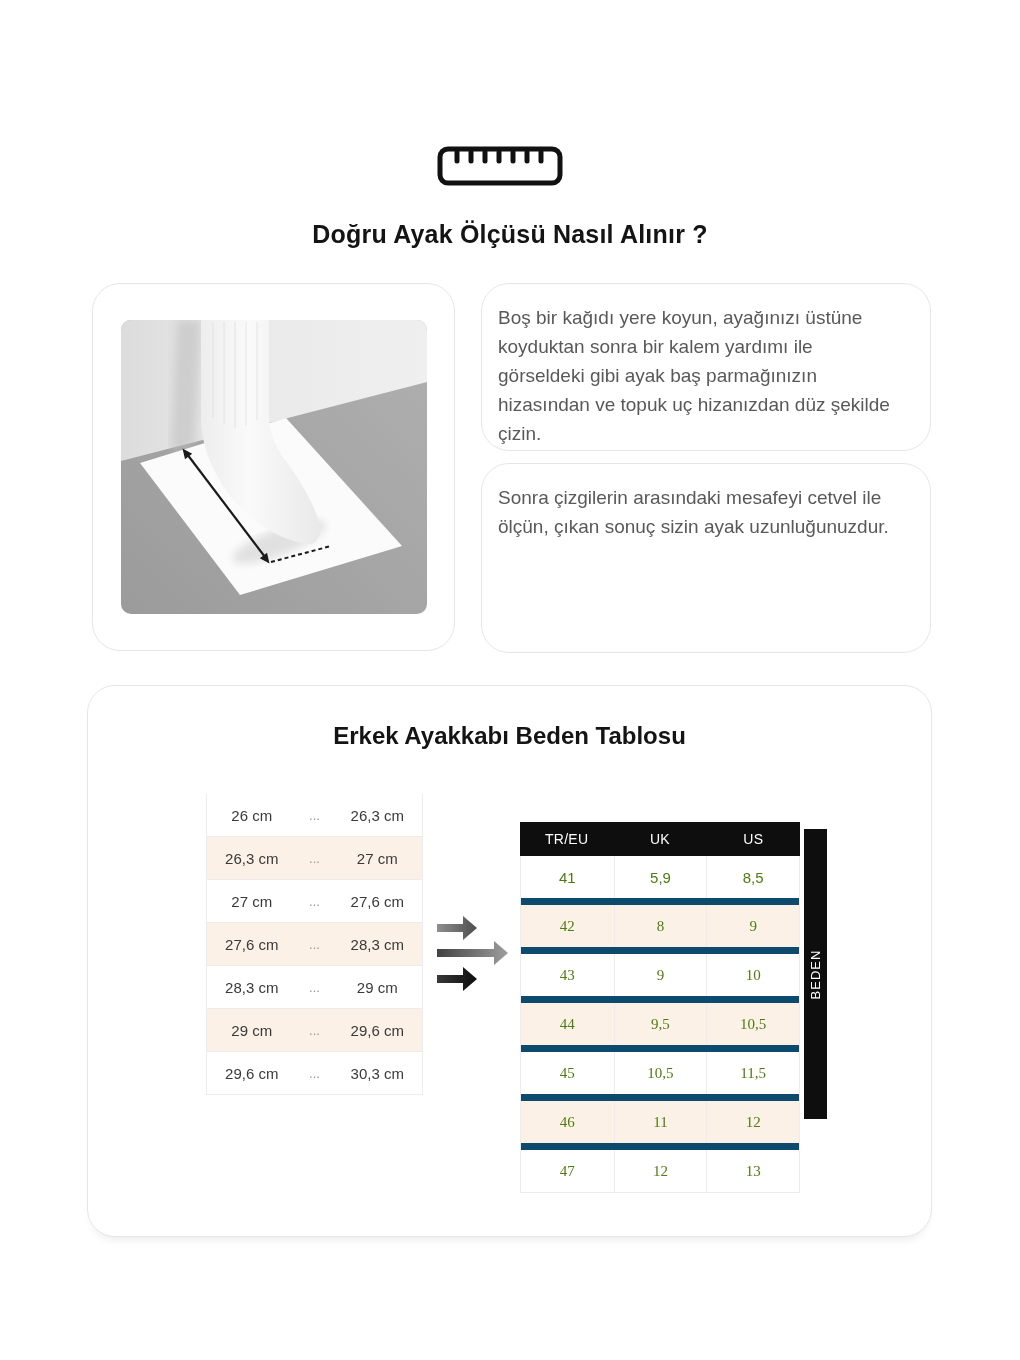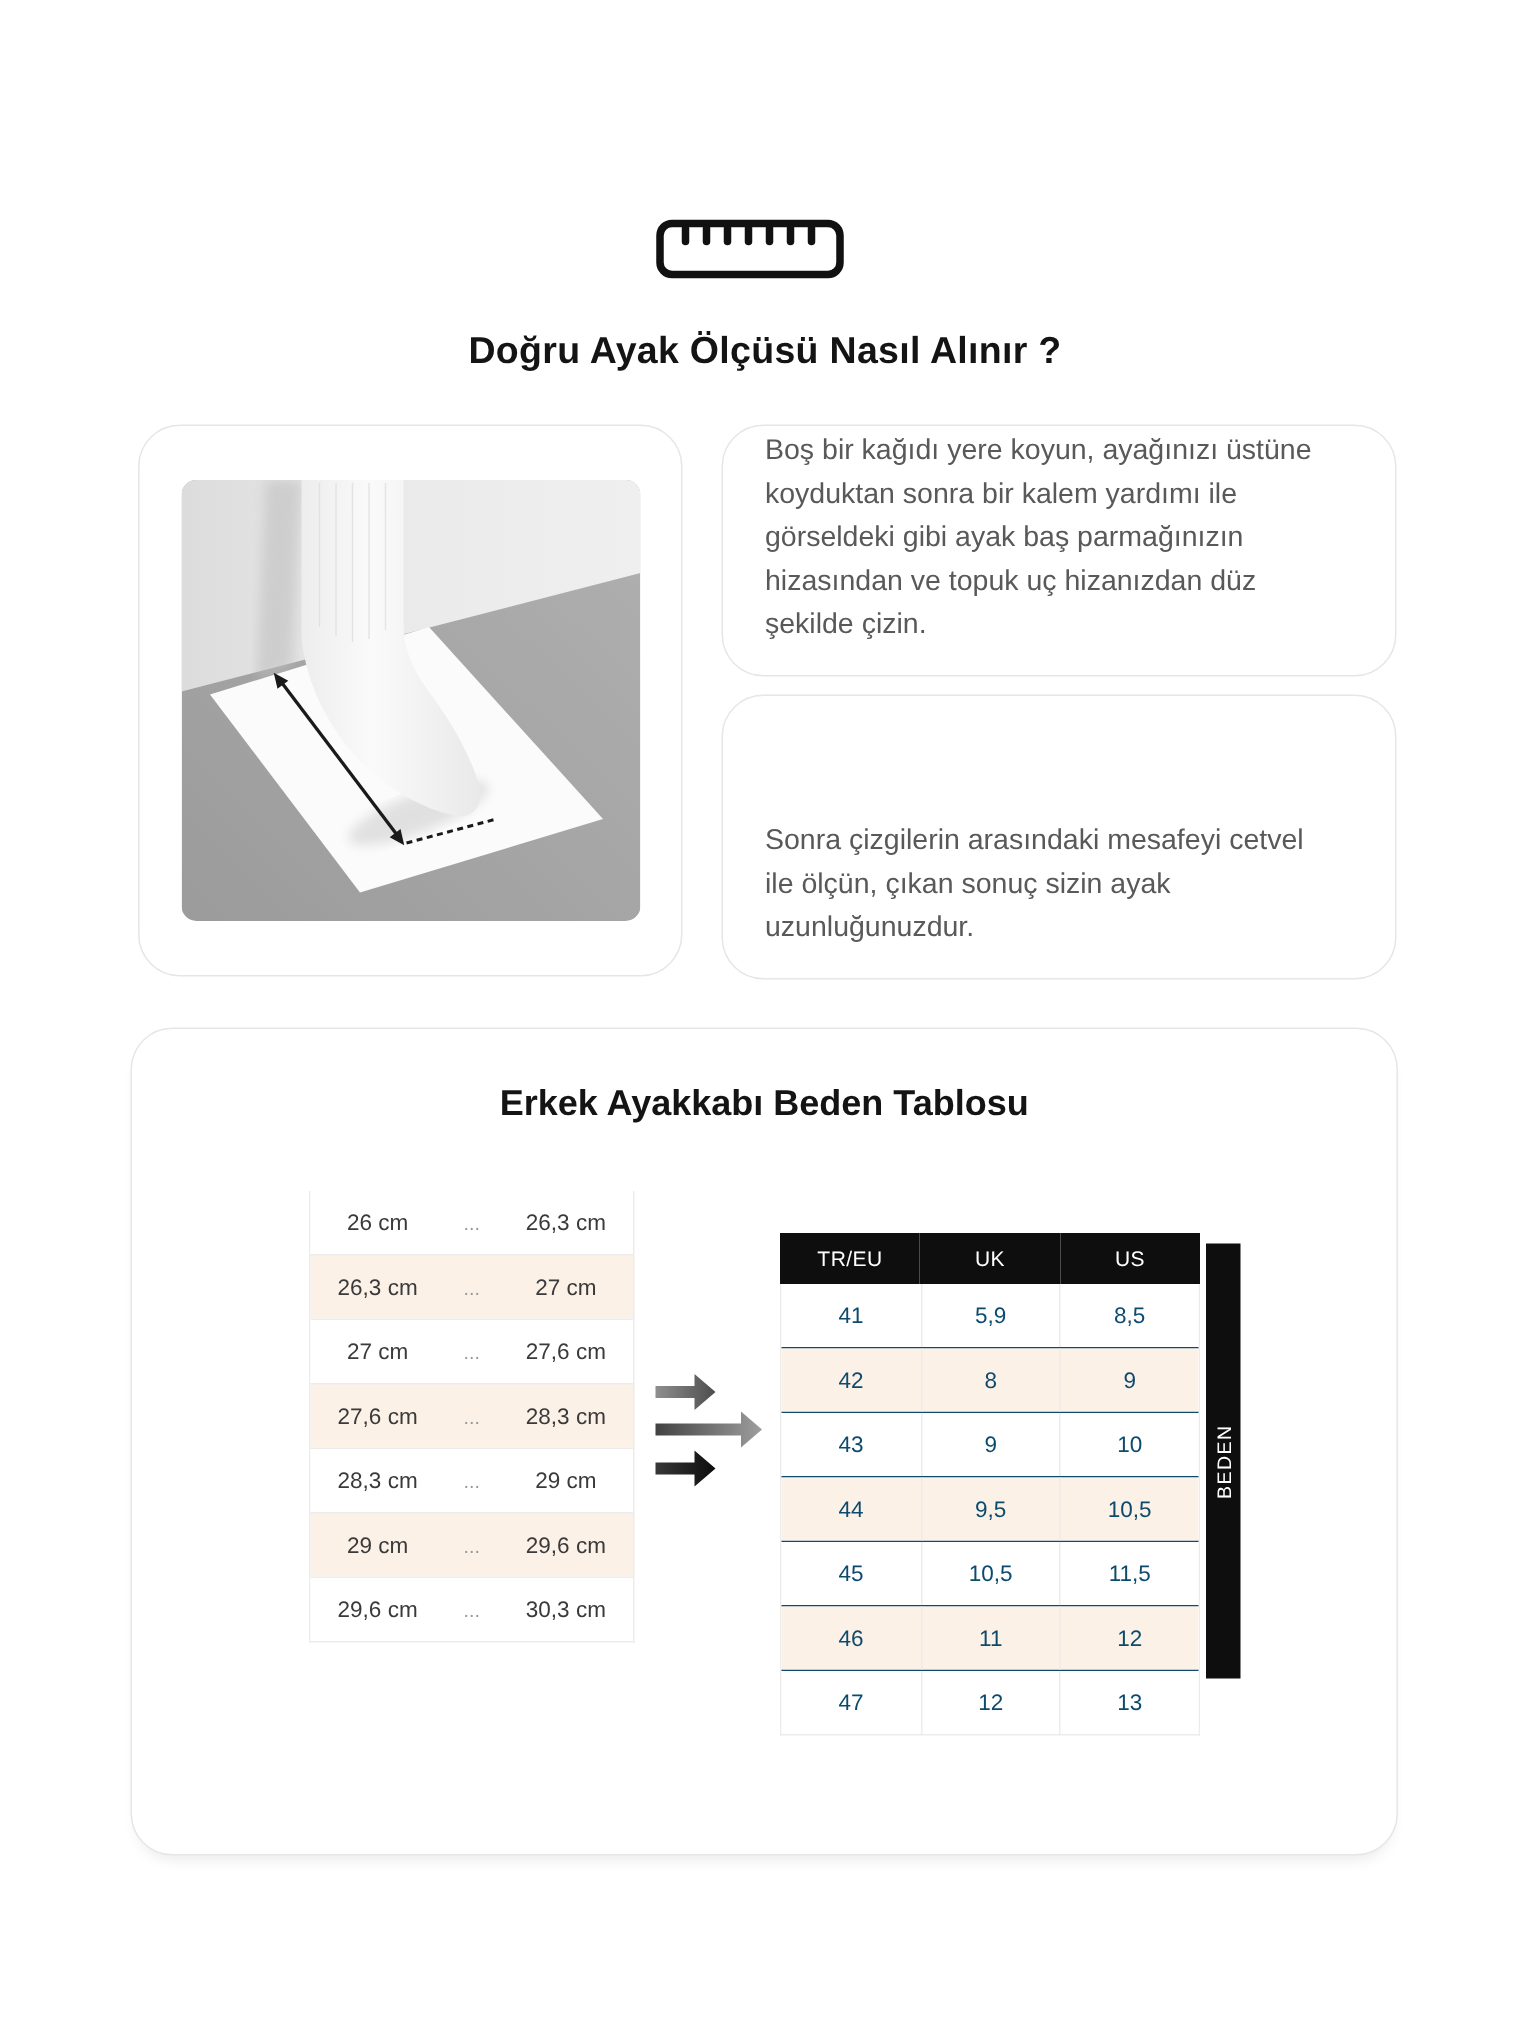--- a/index.html
+++ b/index.html
@@ -13,21 +13,21 @@
     position:absolute;left:0;top:220px;width:1020px;text-align:center;
     font-size:25px;font-weight:700;color:#141414;letter-spacing:.2px;
   }
   
   .card{
     position:absolute;background:#fff;border:1px solid #e6e6e6;border-radius:28px;
     box-sizing:border-box;
   }
   .photo-card{left:92px;top:283px;width:363px;height:368px;display:flex;align-items:center;justify-content:center;}
   .photo-frame{width:306px;height:294px;border-radius:10px;overflow:hidden;}
-  .step-card{display:flex;align-items:flex-end;padding:0 38px 0 28px;}
+  .step-card{display:flex;align-items:flex-start;padding:0 38px 0 16px;}
   .step1-card{left:481px;top:283px;width:450px;height:168px;}
   .step2-card{left:481px;top:463px;width:450px;height:190px;}
   .step-text{font-size:19px;line-height:29px;color:#595959;max-width:400px;}
   
   .table-card{
     left:87px;top:685px;width:845px;height:552px;
     box-shadow:0 7px 10px -5px rgba(0,0,0,.09);
   }
   .section-title{
     position:absolute;left:0;top:36px;width:100%;text-align:center;
@@ -46,24 +46,24 @@
   }
   .cm-row + .cm-row{border-top:1px solid #ececec;}
   .cm-row>span{text-align:center;}
   .dots{font-size:13px;color:#989898;}
   .alt{background:var(--alt-row,#fbf1e7);}
   .sz-table{position:absolute;left:432px;top:108px;width:280px;}
   .sz-head{display:grid;grid-template-columns:1fr 1fr 1fr;}
   .sz-head .thead{display:flex;margin-top:28px;}
   .sz-body{border:1px solid #ececec;border-top:none;box-sizing:border-box;}
   .sz-row{height:42px;display:grid;grid-template-columns:1fr 1fr 1fr;background:#fff;}
-  .sz-row + .sz-row{border-top:1px solid #0c4a6e;}
+  .sz-row + .sz-row{border-top:7px solid #0c4a6e;font-family:Liberation Serif, serif;}
   .sz-cell{
     display:flex;align-items:center;justify-content:center;
-    font-size:15px;color:#0c4a6e;
+    font-size:15px;color:#4d7c0f;
   }
   .sz-cell + .sz-cell{border-left:1px solid #ececec;}
   .beden-strip{
     position:absolute;left:716px;top:143px;width:23px;height:290px;
     background:#0e0e0e;display:flex;align-items:center;justify-content:center;
   }
   .beden-strip span{
     transform:rotate(-90deg);color:#fff;font-size:13px;letter-spacing:1px;white-space:nowrap;
   }
   .arrows-wrap{position:absolute;left:348px;top:226px;width:76px;height:80px;}

